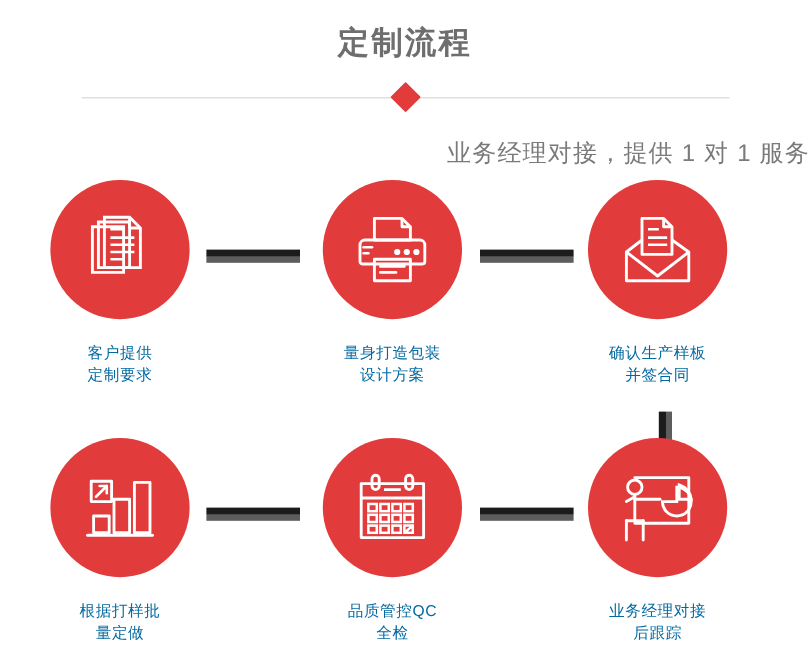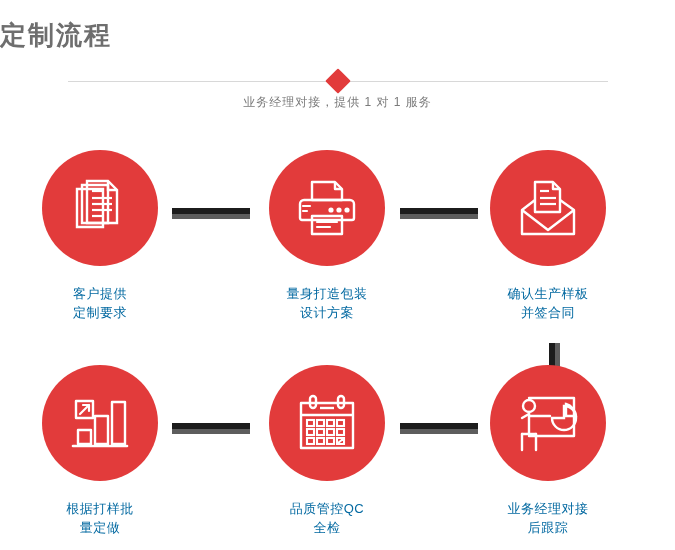--- a/index.html
+++ b/index.html
@@ -8,20 +8,21 @@
     height: 550px;
     background: #ffffff;
     font-family: "Liberation Sans", "DejaVu Sans", sans-serif;
     overflow: hidden;
   }
   .page { position: relative; width: 675px; height: 550px; background: #fff; }
 
   
   .header { position: absolute; left: 0; top: 0; width: 675px; }
   .title {
+    text-align: center;
     font-size: 26px;
     font-weight: bold;
     color: #6e6e6e;
     letter-spacing: 2px;
     line-height: 1;
     padding-top: 22px;
   }
   .divider-wrap {
     position: relative;
     width: 540px;
@@ -37,24 +38,24 @@
   .diamond {
     position: absolute;
     left: 50%; top: 13px;
     width: 18px; height: 18px;
     margin-left: -9px; margin-top: -9px;
     background: #e23b3b;
     transform: rotate(45deg);
     border-radius: 1px;
   }
   .subtitle {
-    text-align: center;
-    font-size: 12px;
+    text-align: right;
+    font-size: 20px;
     color: #7a7a7a;
-    margin-top: 0;
+    margin-top: 20px;
     letter-spacing: 1px;
   }
 
   
   .flow { position: absolute; left: 0; top: 150px; width: 675px; }
   .row { position: relative; height: 215px; }
 
   .node {
     position: absolute;
     width: 160px;

